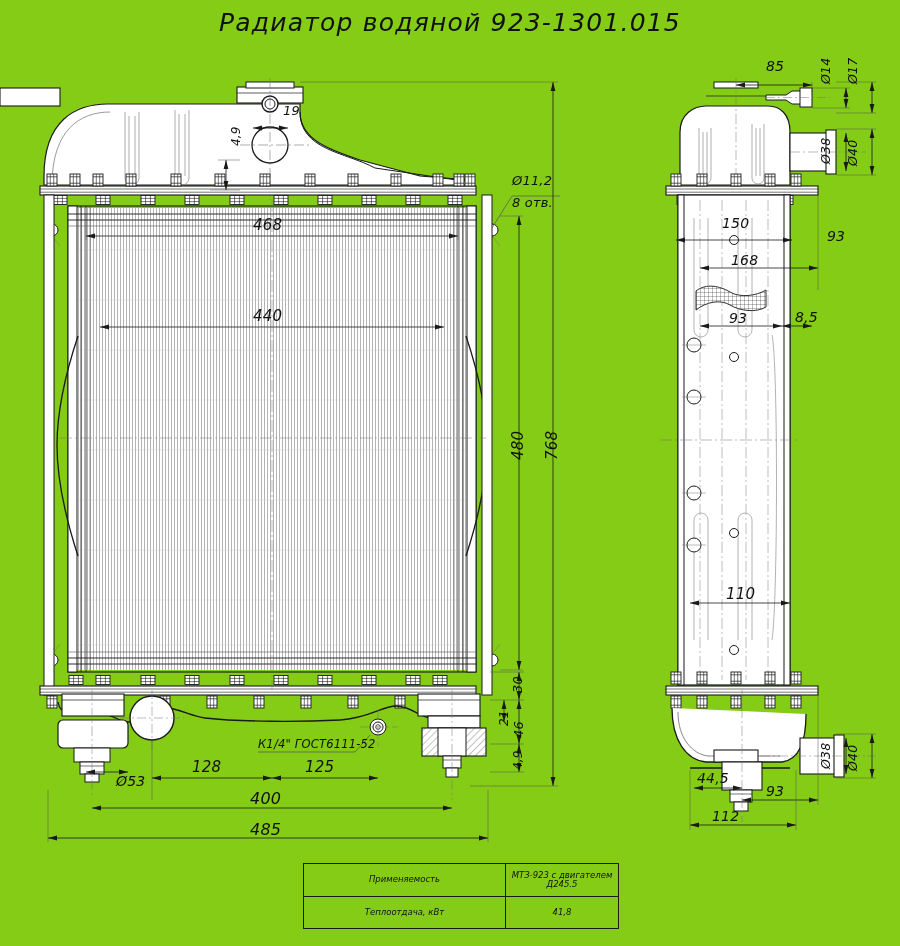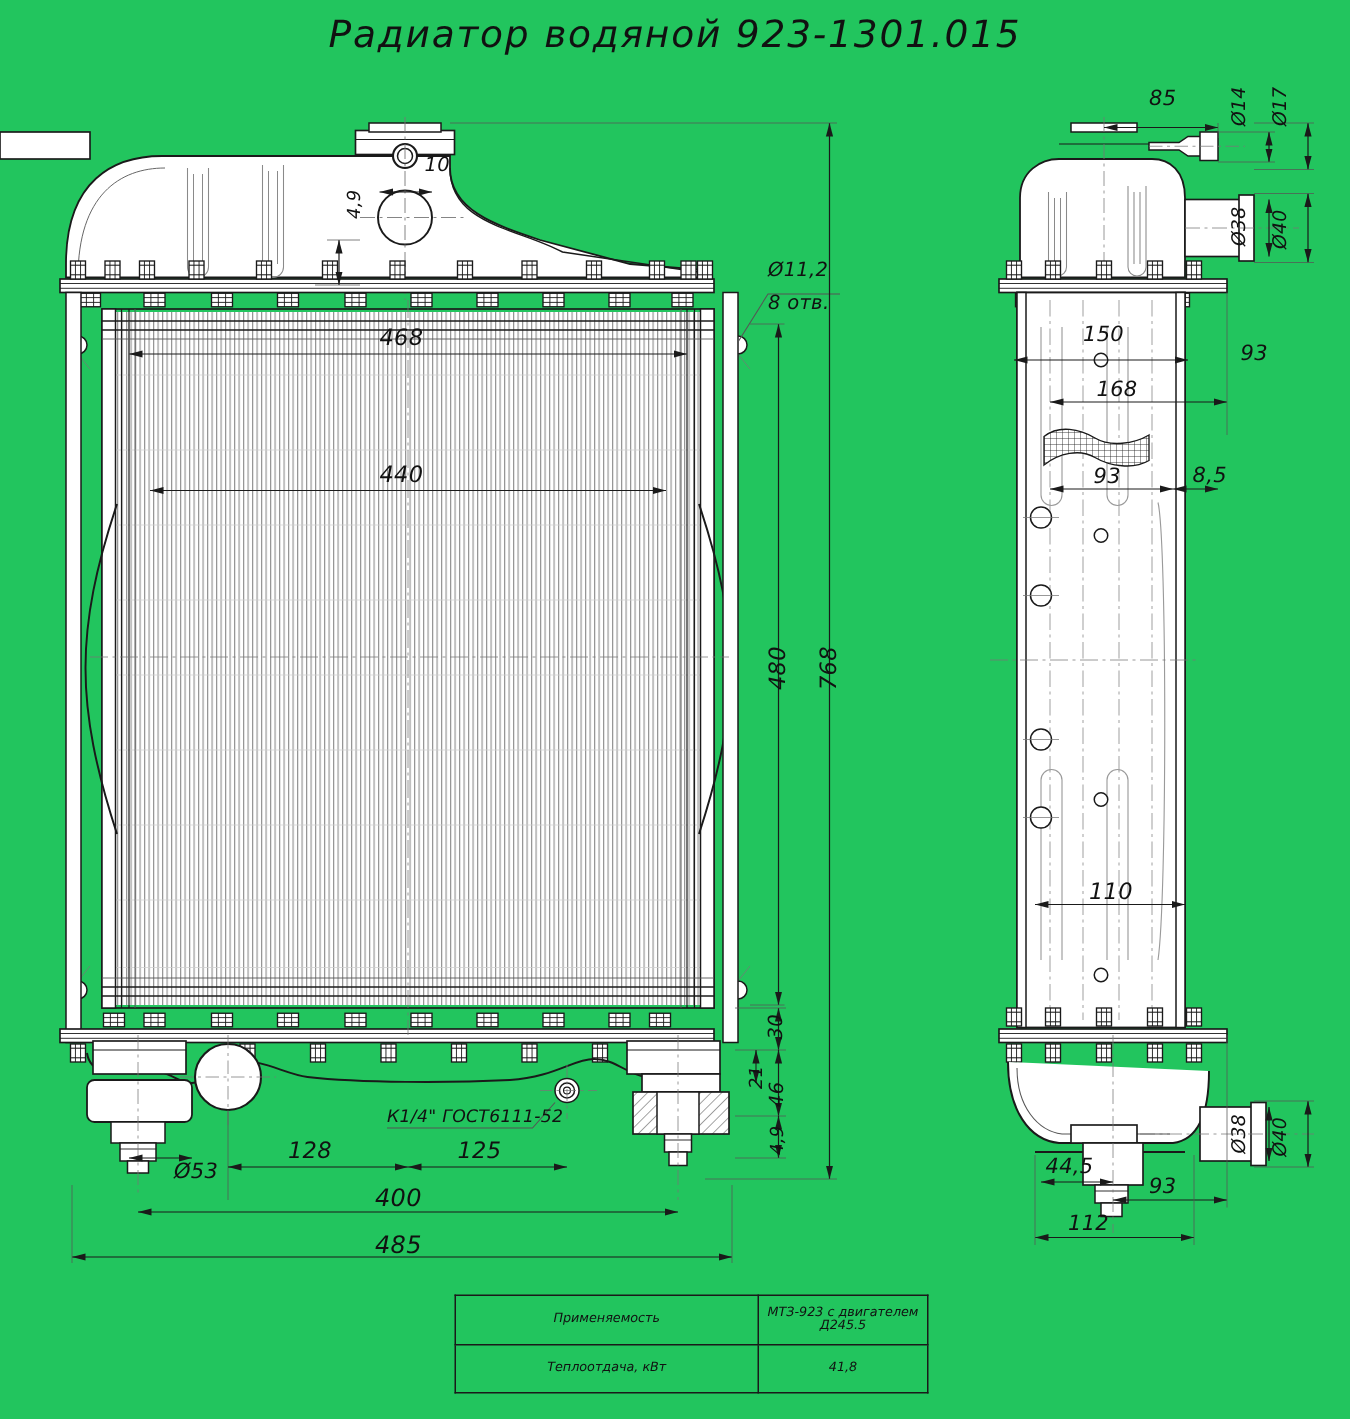--- a/index.html
+++ b/index.html
@@ -1,17 +1,17 @@
 <!DOCTYPE html>
 <html><head>
 <meta charset="utf-8">
 <style>
   html,body{margin:0;padding:0;background:#ffffff;}
   body{width:900px;height:946px;overflow:hidden;font-family:"DejaVu Sans",sans-serif;}
-  #root{position:relative;width:900px;height:946px;background:#22c55e;}
+  #root{position:relative;width:900px;height:946px;background:#84cc16;}
   .dtxt{
     position:absolute;
     font-family:"DejaVu Sans",sans-serif;
     font-style:italic;
     font-weight:400;
     color:#111;
     white-space:nowrap;
     letter-spacing:0.2px;
     transform-origin:0 0;
   }
@@ -469,21 +469,21 @@
       <line x1="690" y1="825" x2="796" y2="825" stroke="#1a1a1a" stroke-width="0.8" marker-start="url(#arrR)" marker-end="url(#arrL)"></line>
       <line x1="690" y1="770" x2="690" y2="830" stroke="#555" stroke-width="0.5"></line>
       <line x1="796" y1="770" x2="796" y2="830" stroke="#555" stroke-width="0.5"></line>
       <line x1="818" y1="690" x2="818" y2="805" stroke="#555" stroke-width="0.5"></line>
 
     </g>
   </svg>
 
   <div class="dtxt" style="left:253px;top:216px;font-size:15px;">468</div>
   <div class="dtxt" style="left:253px;top:307px;font-size:15px;">440</div>
-  <div class="dtxt" style="left:283px;top:103px;font-size:13px;">10</div>
+  <div class="dtxt" style="left:283px;top:103px;font-size:13px;">19</div>
   <div class="dtxt" style="left:229px;top:146px;font-size:12px;transform:rotate(-90deg);">4,9</div>
   <div class="dtxt" style="left:512px;top:173px;font-size:13px;">Ø11,2</div>
   <div class="dtxt" style="left:512px;top:195px;font-size:13px;">8 отв.</div>
   <div class="dtxt" style="left:509px;top:460px;font-size:15px;transform:rotate(-90deg);">480</div>
   <div class="dtxt" style="left:543px;top:460px;font-size:15px;transform:rotate(-90deg);">768</div>
   <div class="dtxt" style="left:510px;top:693px;font-size:13px;transform:rotate(-90deg);">30</div>
   <div class="dtxt" style="left:511px;top:738px;font-size:13px;transform:rotate(-90deg);">46</div>
   <div class="dtxt" style="left:497px;top:726px;font-size:12px;transform:rotate(-90deg);">21</div>
   <div class="dtxt" style="left:511px;top:770px;font-size:12px;transform:rotate(-90deg);">4,9</div>
   <div class="dtxt" style="left:116px;top:773px;font-size:14px;text-align:center;">Ø53</div>

